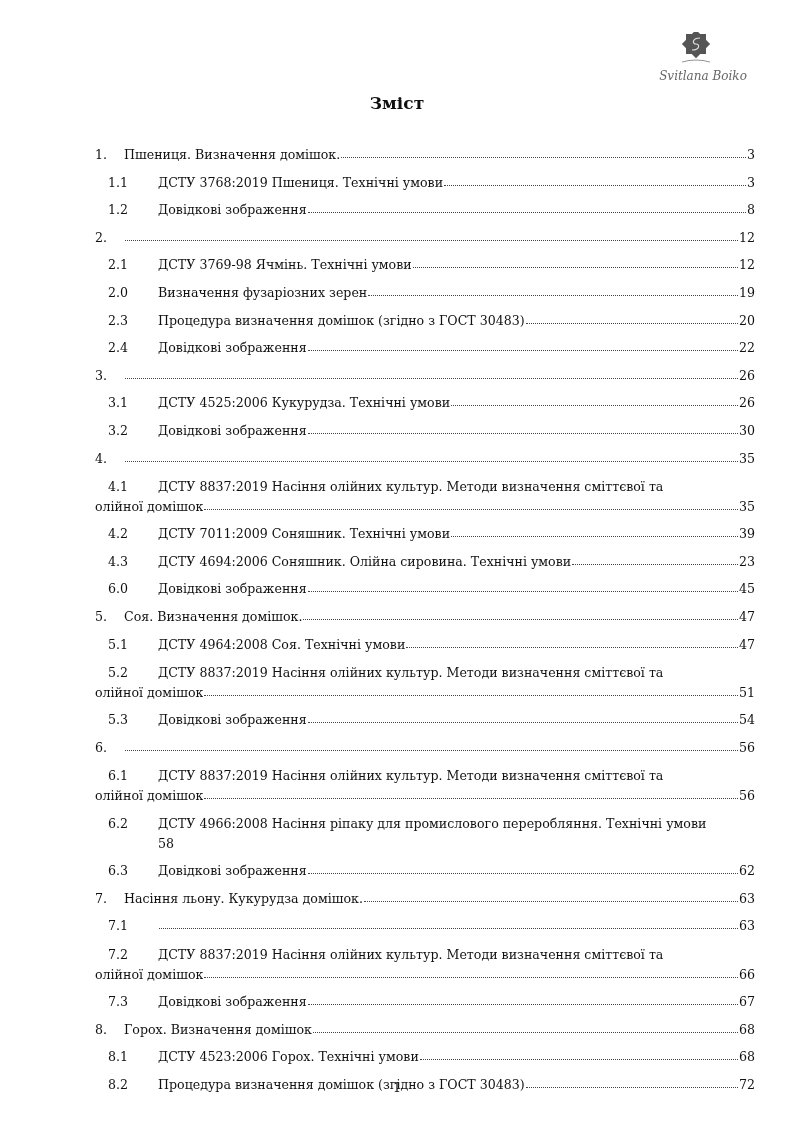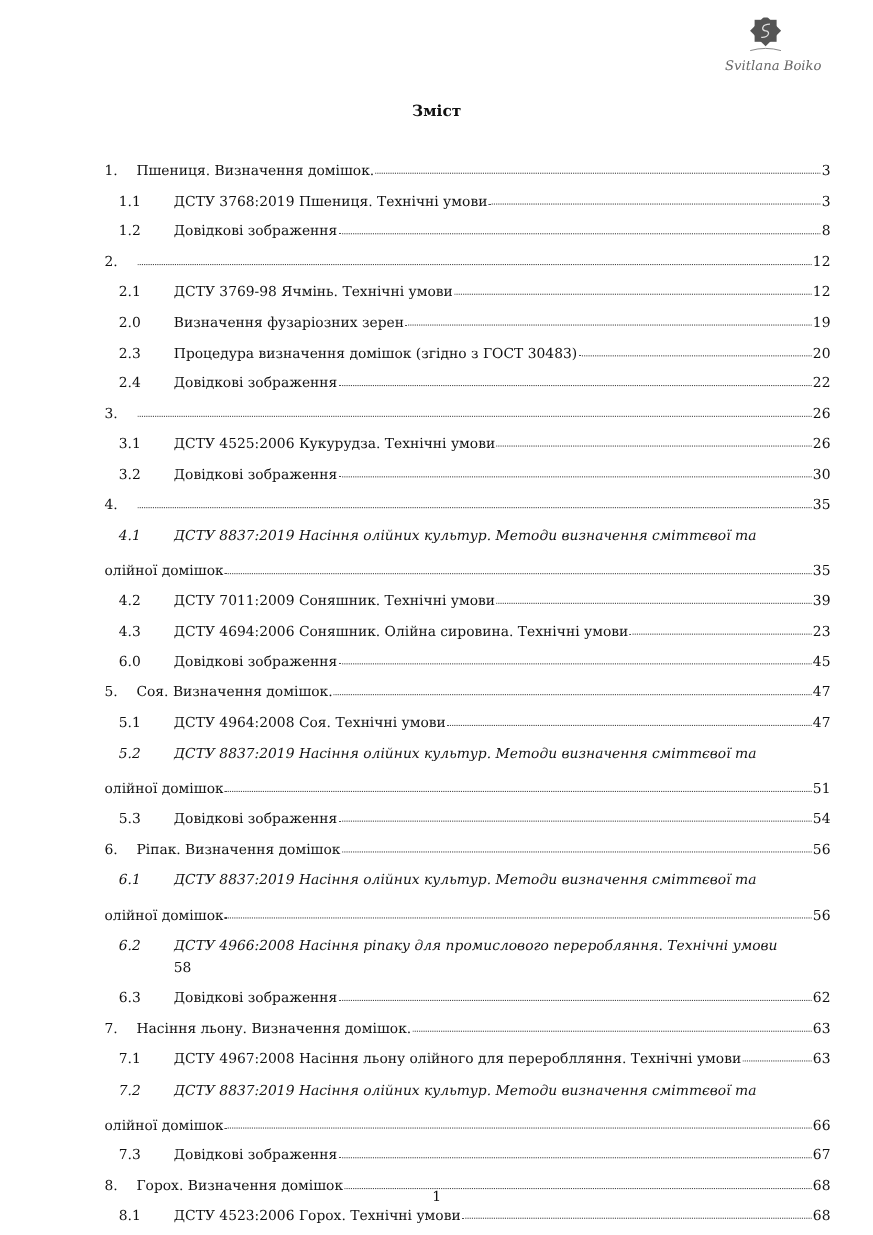--- a/index.html
+++ b/index.html
@@ -1,34 +1,34 @@
 <!DOCTYPE html>
 <html><head>
 <meta charset="utf-8">
 <style>
   html, body { margin: 0; padding: 0; background: #ffffff; }
   body { width: 794px; height: 1123px; position: relative; overflow: hidden;
          font-family: "DejaVu Serif", "Liberation Serif", serif; color: #111; }
-  .logo { position: absolute; left: 648px; top: 16px; width: 110px; height: 60px; }
+  .logo { position: absolute; left: 648px; top: 32px; width: 110px; height: 60px; }
   .title { position: absolute; left: 0; width: 794px; top: 93px; text-align: center;
-           font-weight: bold; font-size: 14px; font-family: "DejaVu Serif", serif; }
+           font-weight: bold; font-size: 17px; font-family: "DejaVu Serif", serif; }
   .toc { position: absolute; left: 95px; top: 141px; width: 660px; }
   .entry { position: relative; font-size: 12.6px; line-height: 27.6px; white-space: nowrap; }
   .entry .row { display: flex; align-items: baseline; }
   .entry .num { flex: 0 0 auto; }
   .lvl1 .num { width: 29px; }
   .lvl2 { padding-left: 13px; }
   .lvl2 .num { width: 50px; }
   .entry .text { flex: 0 1 auto; overflow: hidden; }
   .entry .dots { flex: 1 1 auto; overflow: hidden; margin: 0 1px; position: relative; height: 12px; }
   .entry .dots::before { content: ""; position: absolute; left: 0; right: 0; bottom: 1px;
                          border-bottom: 1.3px dotted #444; }
   .entry .page { flex: 0 0 auto; text-align: right; }
-  .wrap .row1 { display: flex; align-items: baseline; line-height: 20px; padding-top: 5px; font-style: italic; }
-  .wrap .row2 { display: flex; align-items: baseline; margin-left: -13px; line-height: 20px; padding-bottom: 3px; margin-top: 12px; }
+  .wrap .row1 { display: flex; align-items: baseline; line-height: 20px; padding-top: 5px; }
+  .wrap .row2 { display: flex; align-items: baseline; margin-left: -13px; line-height: 20px; padding-bottom: 3px; }
   .wrap .row2b { padding-left: 50px; line-height: 20px; padding-bottom: 3px; }
   .footer { position: absolute; left: 0; width: 794px; top: 1080px; text-align: center; font-size: 12.6px; }
 </style>
 </head>
 <body>
 
 <div class="logo">
   <svg width="110" height="60" viewBox="0 0 110 60">
     <rect x="38" y="2" width="20" height="20" fill="#555" transform="rotate(0 48 12)"></rect>
     <rect x="38" y="2" width="20" height="20" fill="#555" transform="rotate(45 48 12)"></rect>
@@ -200,21 +200,20 @@
       <div class="row">
         <span class="num">5.3</span>
         <span class="text">Довідкові зображення</span>
         <span class="dots"></span>
         <span class="page">54</span>
       </div>
     </div>
     <div class="entry lvl1">
       <div class="row">
         <span class="num">6.</span>
-        <span class="text">Ріпак. Визначення домішок</span>
         <span class="dots"></span>
         <span class="page">56</span>
       </div>
     </div>
     <div class="entry lvl2 wrap">
       <div class="row1">
         <span class="num">6.1</span>
         <span class="text">ДСТУ 8837:2019 Насіння олійних культур. Методи визначення сміттєвої та</span>
       </div>
       <div class="row2">
@@ -234,29 +233,28 @@
       <div class="row">
         <span class="num">6.3</span>
         <span class="text">Довідкові зображення</span>
         <span class="dots"></span>
         <span class="page">62</span>
       </div>
     </div>
     <div class="entry lvl1">
       <div class="row">
         <span class="num">7.</span>
-        <span class="text">Насіння льону. Визначення домішок.</span>
+        <span class="text">Насіння льону. Кукурудза домішок.</span>
         <span class="dots"></span>
         <span class="page">63</span>
       </div>
     </div>
     <div class="entry lvl2">
       <div class="row">
         <span class="num">7.1</span>
-        <span class="text">ДСТУ 4967:2008 Насіння льону олійного для перероблляння. Технічні умови</span>
         <span class="dots"></span>
         <span class="page">63</span>
       </div>
     </div>
     <div class="entry lvl2 wrap">
       <div class="row1">
         <span class="num">7.2</span>
         <span class="text">ДСТУ 8837:2019 Насіння олійних культур. Методи визначення сміттєвої та</span>
       </div>
       <div class="row2">

